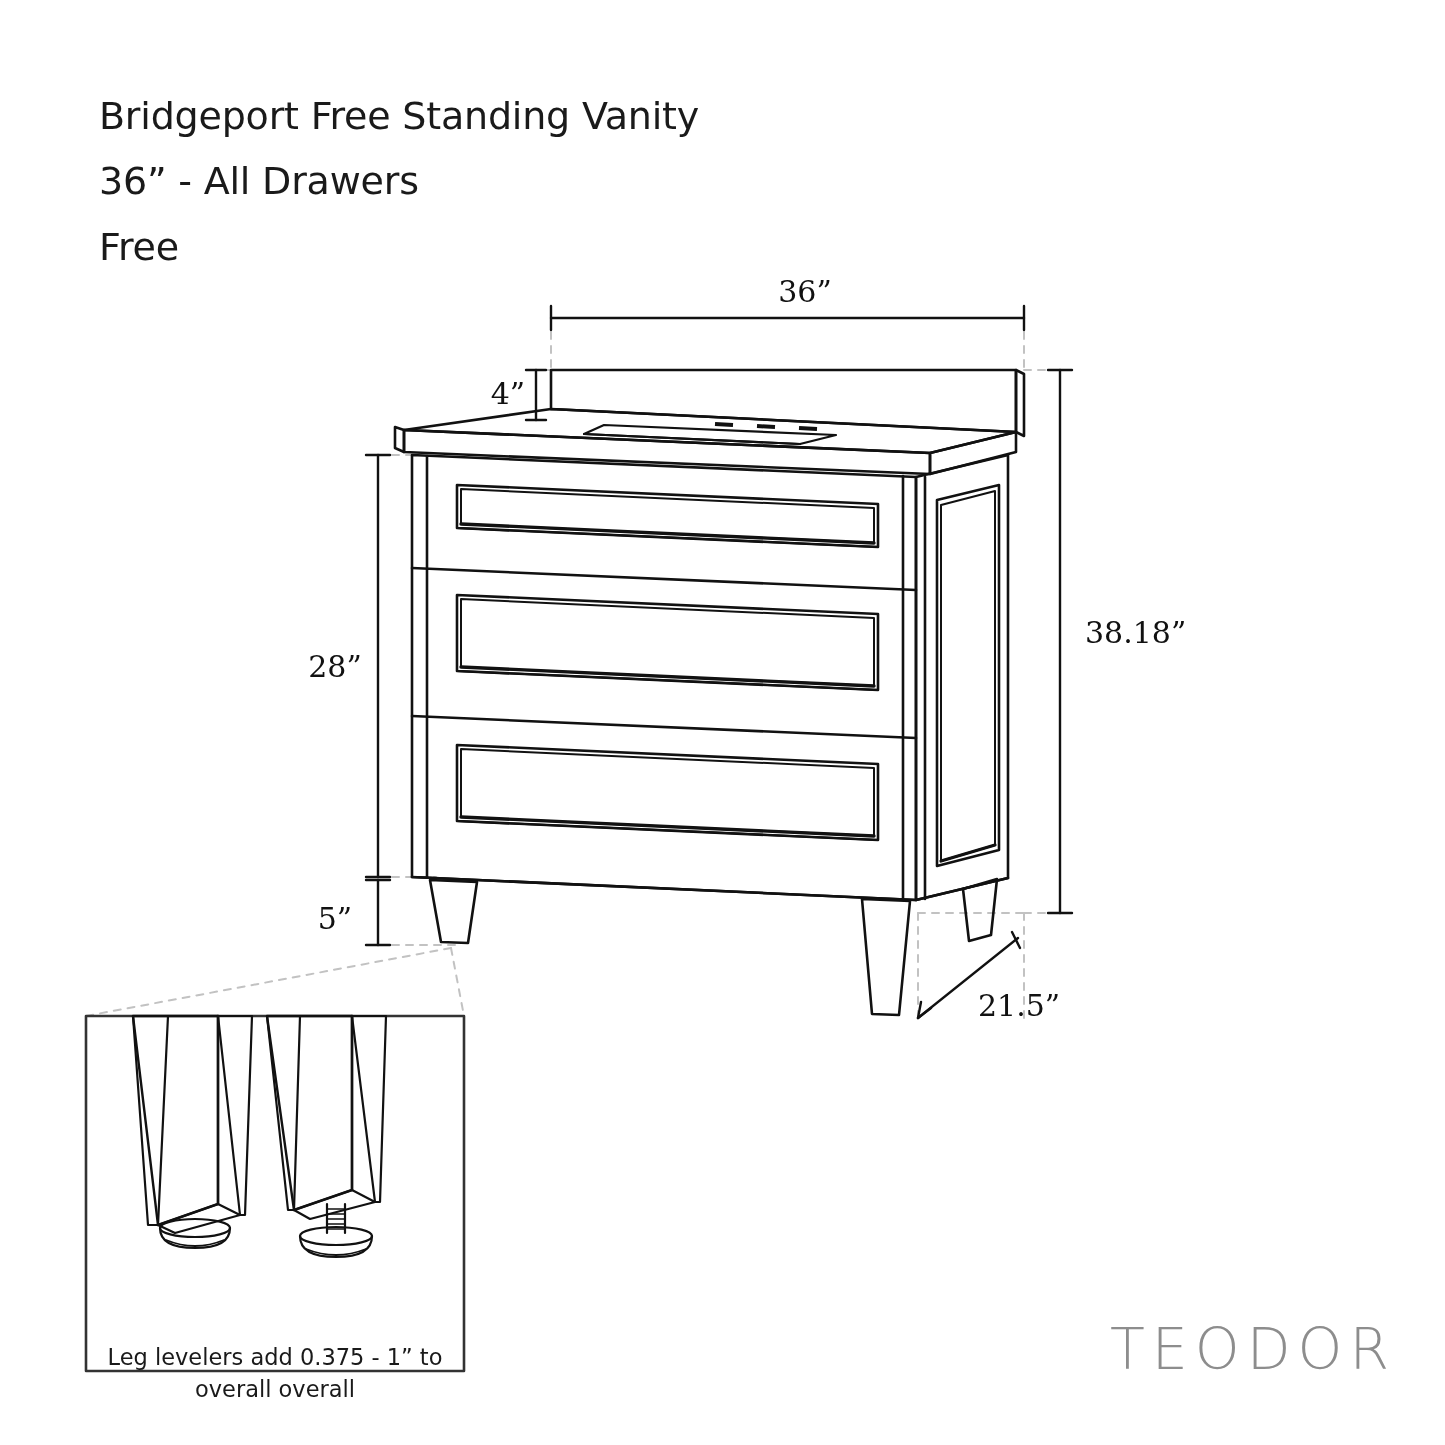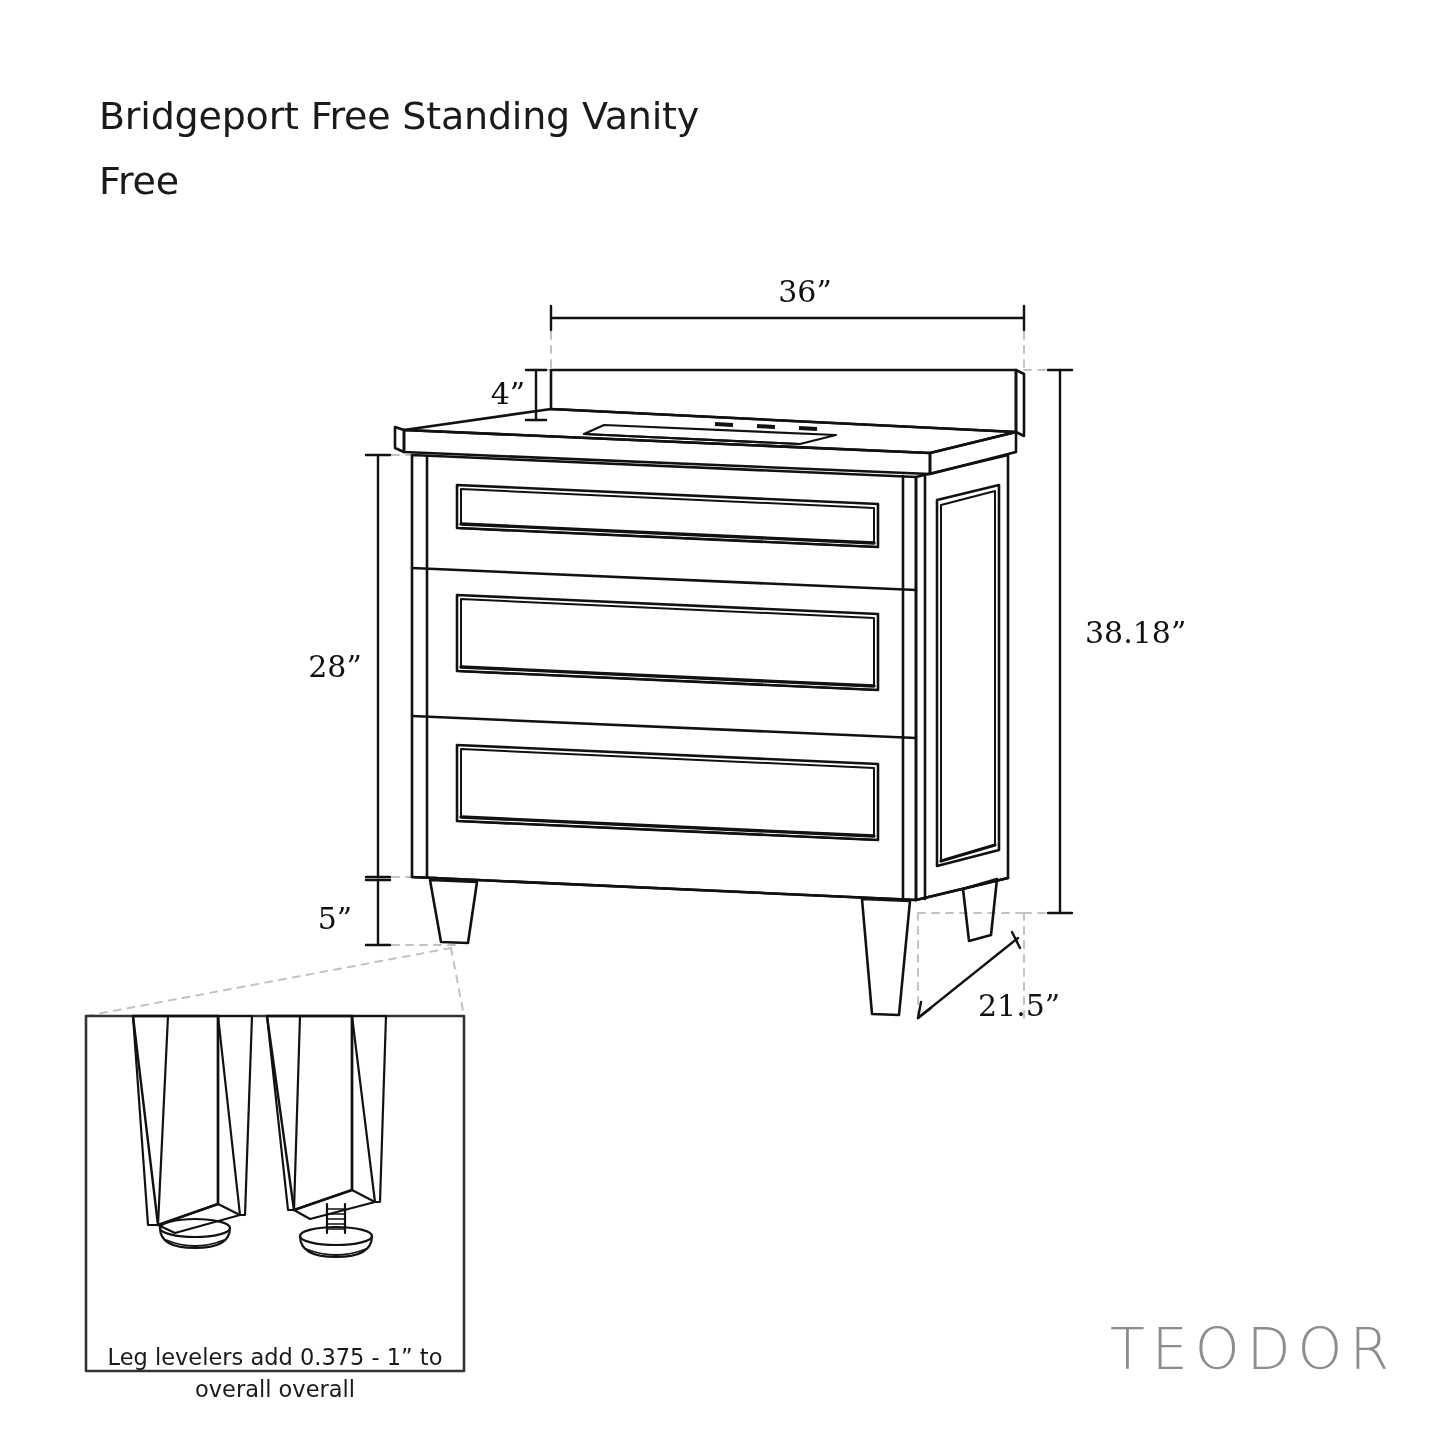--- a/index.html
+++ b/index.html
@@ -66,20 +66,21 @@
     text-align: center;
   }
 </style>
 </head>
 <body>
 
 <div id="page">
 
   <div class="title-block">
     <div class="title-line">Bridgeport Free Standing Vanity</div>
+    <div class="title-line">36” - All Drawers</div>
     <div class="title-line">Free</div>
   </div>
 
   <svg id="drawing" viewBox="0 0 1445 1445">
     <g fill="none" stroke="#111111" stroke-width="2.6" stroke-linejoin="round" stroke-linecap="round">
 
       <g stroke="#c2c2c2" stroke-width="2" stroke-dasharray="7 7">
         <line x1="551" y1="318" x2="551" y2="400"></line>
         <line x1="1024" y1="318" x2="1024" y2="370"></line>
         <line x1="531" y1="370" x2="556" y2="370"></line>

